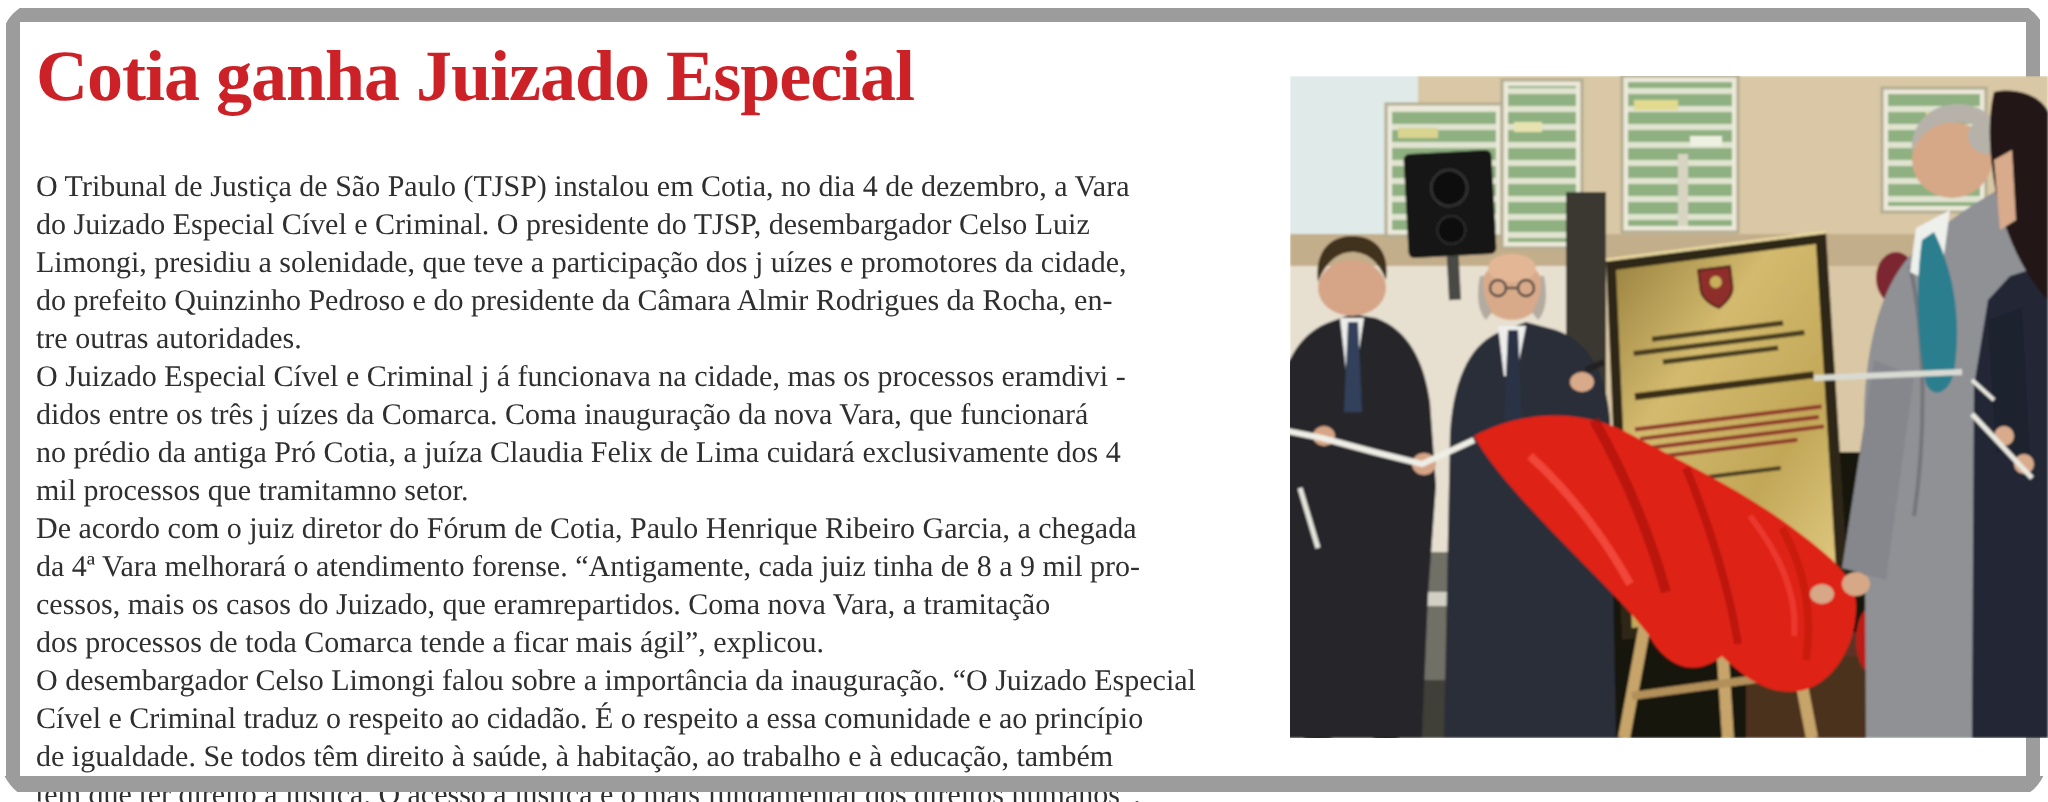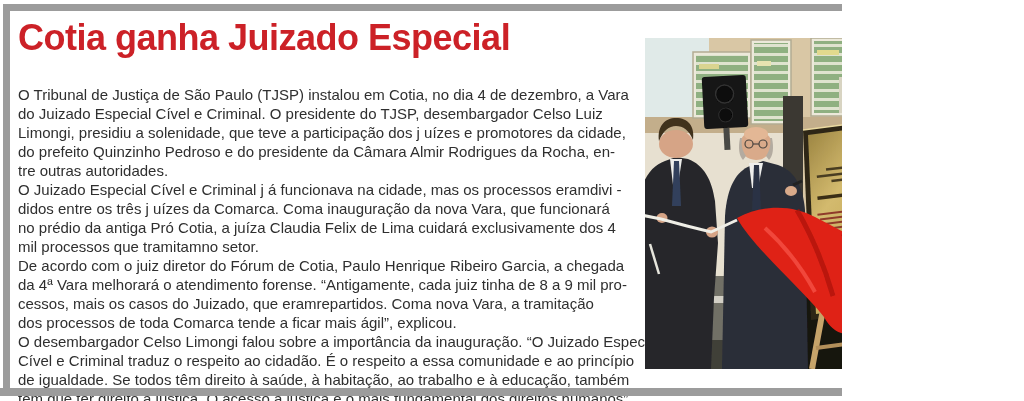--- a/index.html
+++ b/index.html
@@ -1,17 +1,17 @@
 <!DOCTYPE html>
 <html style="--headline_red: #cc2127; --body_text: #2f2f2f; --frame_gray: #9c9c9c; --cloth_red: #df2317; --plaque_gold: #c9ad62; --wall_beige: #d9c7a5; --tie_teal: #2b7e8d;"><head>
 <meta charset="utf-8">
 <style>
   html,body{margin:0;padding:0;background:#ffffff;}
-  .canvas{position:relative;width:842px;height:401px;background:#fff;overflow:hidden;
-          font-family:Liberation Sans, sans-serif;}
+  .canvas{position:relative;width:1024px;height:401px;background:#fff;overflow:hidden;
+          font-family:Liberation Serif, serif;border-radius:23px;}
   .frame{position:absolute;left:3px;top:4px;width:1017px;height:384px;box-sizing:border-box;
          border:7px solid var(--frame_gray,#9c9c9c);border-bottom:none;z-index:1;}
   .bottom-bar{position:absolute;left:0;top:388px;width:1024px;height:8px;
               background:var(--frame_gray,#9c9c9c);z-index:1;}
   .headline{position:absolute;left:18px;top:17px;margin:0;z-index:0;
             font-size:36px;font-weight:bold;letter-spacing:-0.5px;
             color:var(--headline_red,#cc2127);white-space:pre;}
   .body-text{position:absolute;left:18px;top:61px;width:640px;z-index:0;
              font-size:15px;line-height:19px;color:var(--body_text,#2f2f2f);margin-top:24px;}
   .body-text p{margin:0;white-space:pre;}

